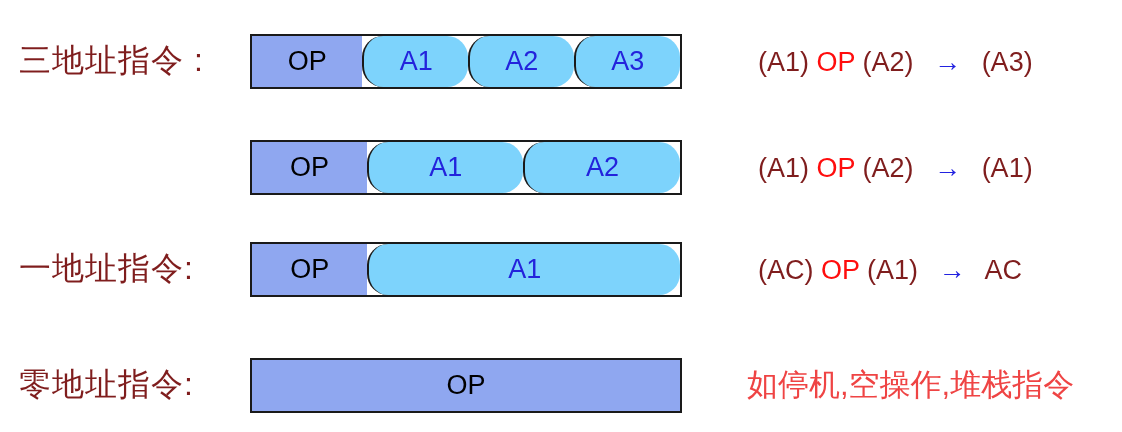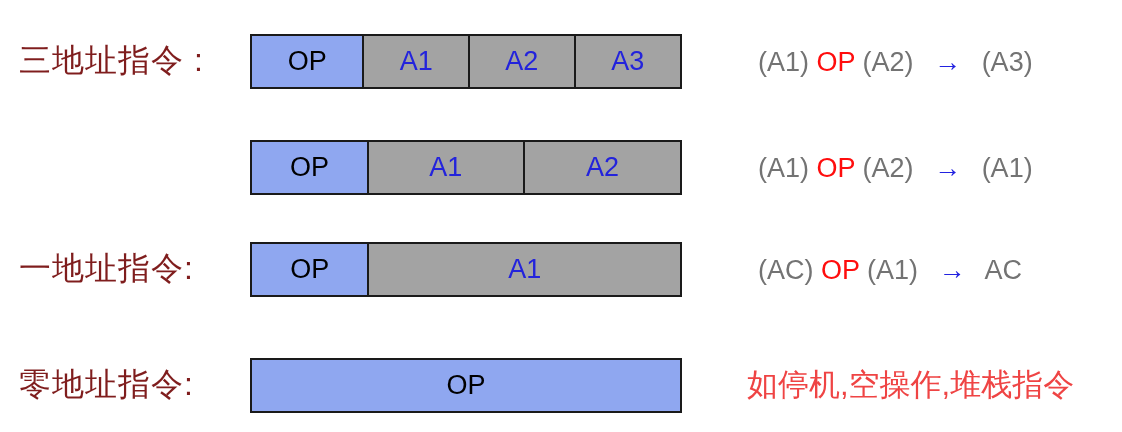--- a/index.html
+++ b/index.html
@@ -19,26 +19,26 @@
     position:absolute;left:250px;top:0;width:432px;height:55px;
     display:flex;box-sizing:border-box;border:2px solid #1a1a1a;
   }
   .seg{
     display:flex;align-items:center;justify-content:center;
     box-sizing:border-box;height:100%;
     font-size:27px;
   }
   .seg + .seg{border-left:2px solid #1a1a1a;}
   .seg.op{background:#8fa7f0;color:#000000;}
-  .seg.addr{background:#a3a3a3;color:#2323dc;}
+  .seg.addr{background:#7dd3fc;color:#2323dc;border-radius:21px;}
   .formula{
     position:absolute;left:758px;top:50%;transform:translateY(-50%);
     font-size:27px;white-space:nowrap;
   }
-  .f-blue{color:#737373;margin-top:28px;}
+  .f-blue{color:#7f1d1d;margin-top:28px;}
   .f-red{color:#ff0d0d;}
   .arrow{color:#2222e0;margin:0 13px;}
   .note{
     position:absolute;left:747px;top:50%;transform:translateY(-52%);
     font-size:31px;color:#ef4444;white-space:nowrap;
   }
 </style>
 </head>
 <body>
 

